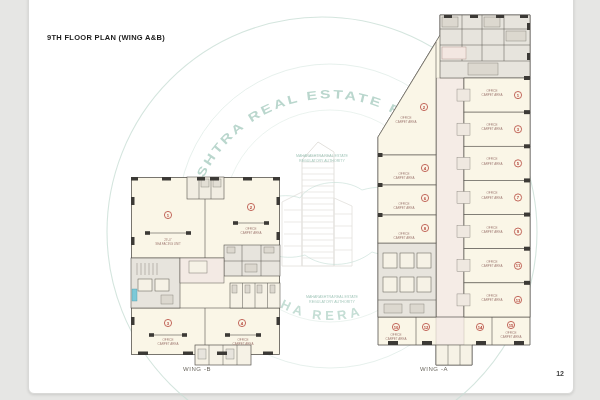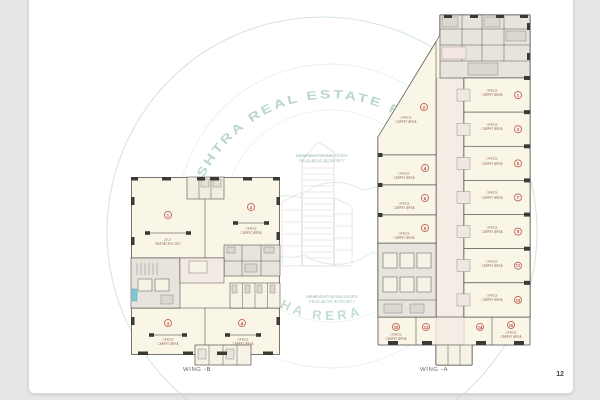--- a/index.html
+++ b/index.html
@@ -77,20 +77,21 @@
     </text>
     <text class="arcText2">
       <textPath href="#botArc" startOffset="14">MAHA RERA</textPath>
     </text>
     <text class="wmcap" x="322" y="157">MAHARASHTRA REAL ESTATE</text>
     <text class="wmcap" x="322" y="162">REGULATORY AUTHORITY</text>
     <text class="wmcap" x="332" y="298">MAHARASHTRA REAL ESTATE</text>
     <text class="wmcap" x="332" y="303">REGULATORY AUTHORITY</text>
   </svg>
 
+  <div id="title">9TH FLOOR PLAN (WING A&amp;B)</div>
 
   <svg id="wingB-plan" viewBox="0 0 149 188">
     <rect x=".4" y=".4" width="148.2" height="177.2" fill="#faf6e7" stroke="#57544e" stroke-width=".8"></rect>
     <g stroke="#57544e" stroke-width=".6">
       <line x1="74" y1="0" x2="74" y2="81"></line>
       <line x1="0" y1="81" x2="149" y2="81"></line>
       <line x1="0" y1="131" x2="149" y2="131"></line>
       <line x1="74" y1="131" x2="74" y2="178"></line>
     </g>
 

